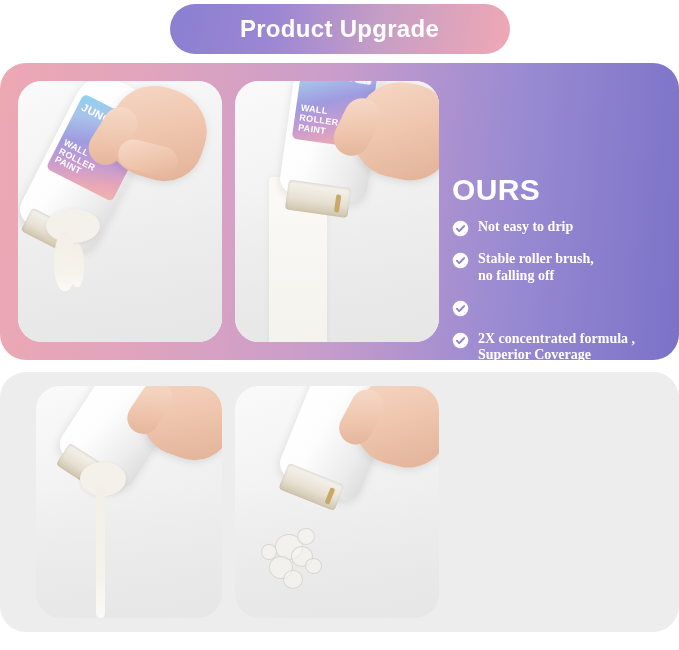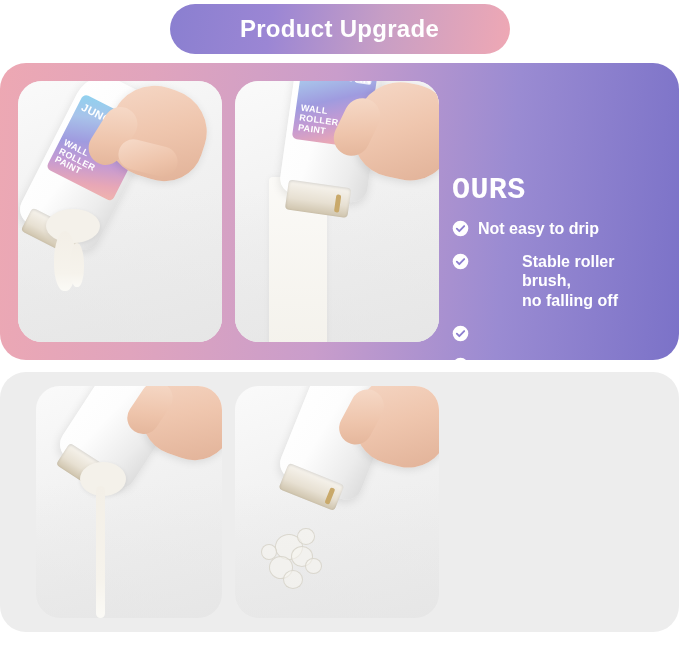--- a/index.html
+++ b/index.html
@@ -193,40 +193,41 @@
     left: 452px;
     width: 215px;
   }
   .ours-col { top: 112px; }
 
   .heading {
     font-weight: bold;
     margin: 0 0 14px 0;
     line-height: 1;
   }
-  .ours-col .heading { color: #ffffff; font-size: 30px; letter-spacing: 0.4px; font-family: Liberation Mono, monospace; }
+  .ours-col .heading { color: #ffffff; font-size: 30px; letter-spacing: 0.4px; }
 
   .feature-list { list-style: none; margin: 0; padding: 0; }
   .feature-item {
     display: flex;
     align-items: flex-start;
     gap: 9px;
     margin-bottom: 14px;
   }
 
   .icon {
     flex: 0 0 auto;
     width: 17px; height: 17px;
     margin-top: 1px;
     display: block;
   }
   .feature-text {
-    font-size: 16px;
+    font-size: 14px;
     font-weight: bold;
     line-height: 1.2;
+    font-family: Liberation Serif, serif;
   }
   .ours-col .feature-text { color: #ffffff; }
 </style>
 </head>
 <body>
 
 <div class="header-wrap">
   <div class="header-pill">
     <span class="header-title">Product Upgrade</span>
   </div>
@@ -293,34 +294,36 @@
           <circle cx="12" cy="12" r="11" fill="#ffffff"></circle>
           <path d="M6.8 12.3 L10.3 15.8 L17.2 8.6" fill="none" stroke="#8d7fd0" stroke-width="2.6" stroke-linecap="round" stroke-linejoin="round"></path>
         </svg>
         <span class="feature-text" style="white-space:pre-line;">Not easy to drip</span>
       </li>
       <li class="feature-item">
         <svg class="icon" viewBox="0 0 24 24">
           <circle cx="12" cy="12" r="11" fill="#ffffff"></circle>
           <path d="M6.8 12.3 L10.3 15.8 L17.2 8.6" fill="none" stroke="#8d7fd0" stroke-width="2.6" stroke-linecap="round" stroke-linejoin="round"></path>
         </svg>
-        <span class="feature-text" style="white-space:pre-line;margin-left:44px;">Stable roller brush,
+        <span class="feature-text" style="white-space:pre-line;">Stable roller brush,
 no falling off</span>
       </li>
       <li class="feature-item">
         <svg class="icon" viewBox="0 0 24 24">
           <circle cx="12" cy="12" r="11" fill="#ffffff"></circle>
           <path d="M6.8 12.3 L10.3 15.8 L17.2 8.6" fill="none" stroke="#8d7fd0" stroke-width="2.6" stroke-linecap="round" stroke-linejoin="round"></path>
         </svg>
       </li>
       <li class="feature-item">
         <svg class="icon" viewBox="0 0 24 24">
           <circle cx="12" cy="12" r="11" fill="#ffffff"></circle>
           <path d="M6.8 12.3 L10.3 15.8 L17.2 8.6" fill="none" stroke="#8d7fd0" stroke-width="2.6" stroke-linecap="round" stroke-linejoin="round"></path>
         </svg>
+        <span class="feature-text" style="white-space:pre-line;">2X concentrated formula ,
+Superior Coverage</span>
       </li>
     </ul>
   </div>
 </div>
 
 <div class="others-panel">
 
   <div class="photo photo-c">
     <div class="photo-inner">
       <div class="wall-shade"></div>

